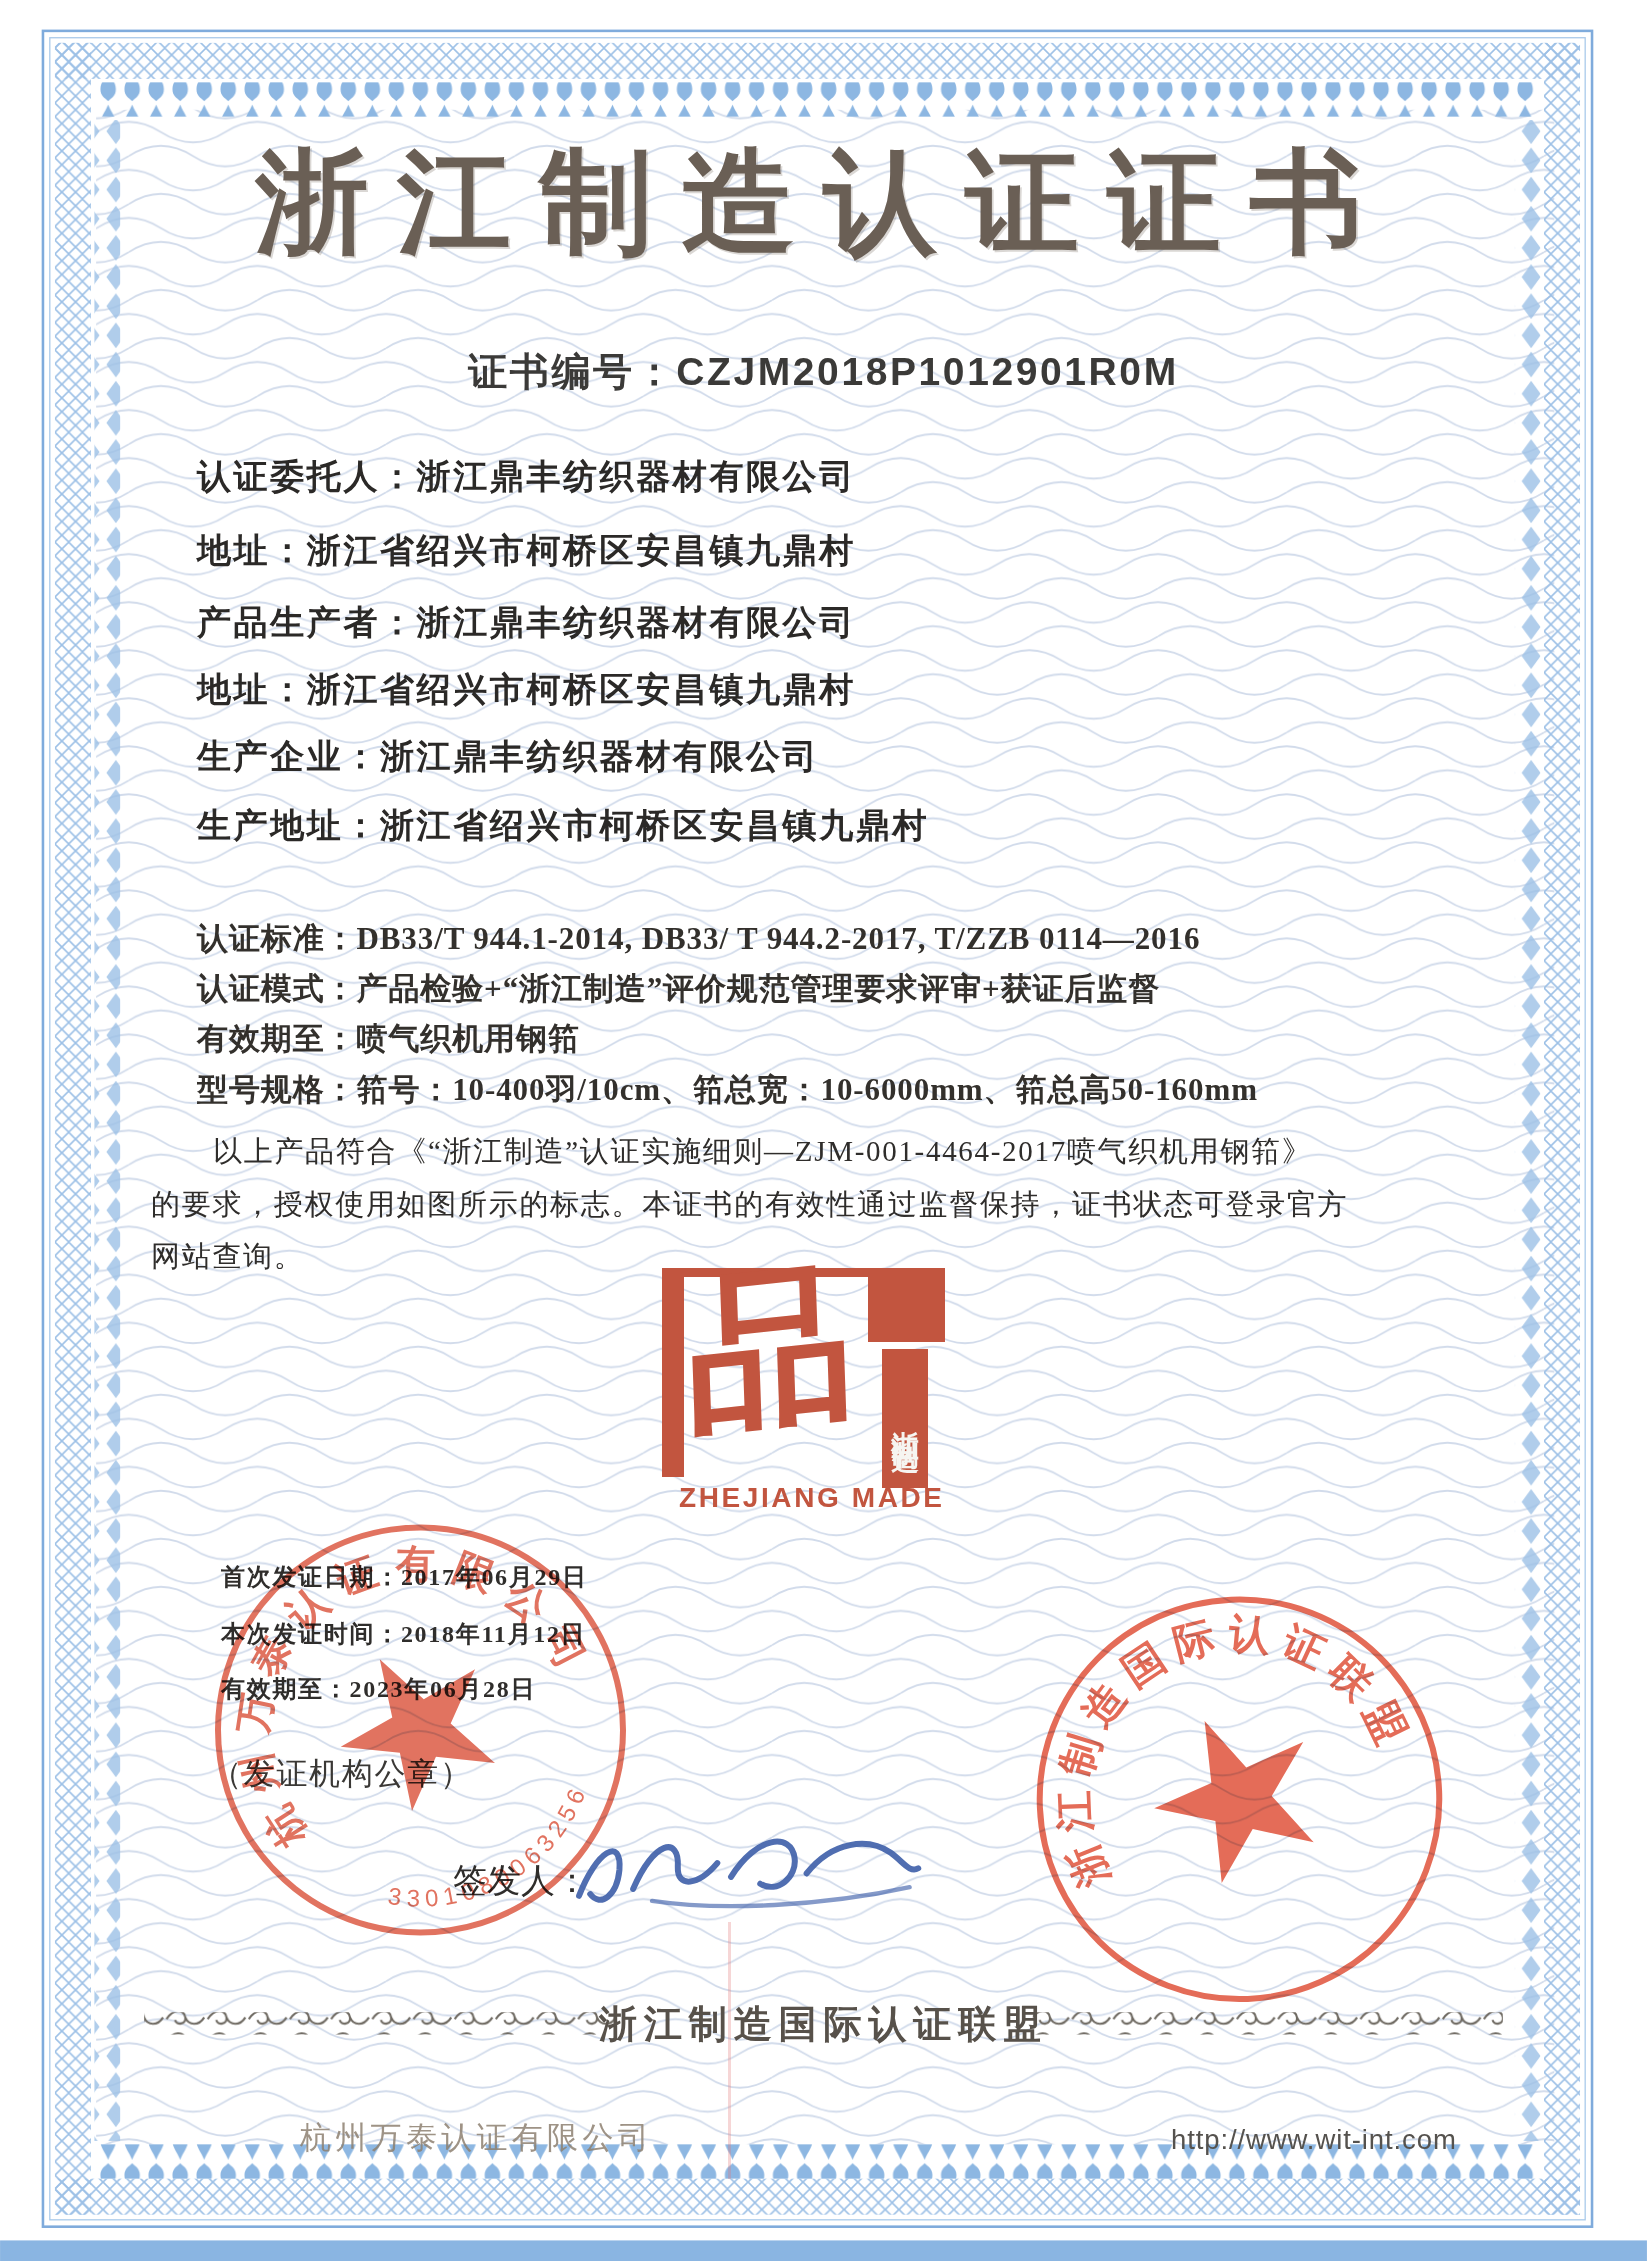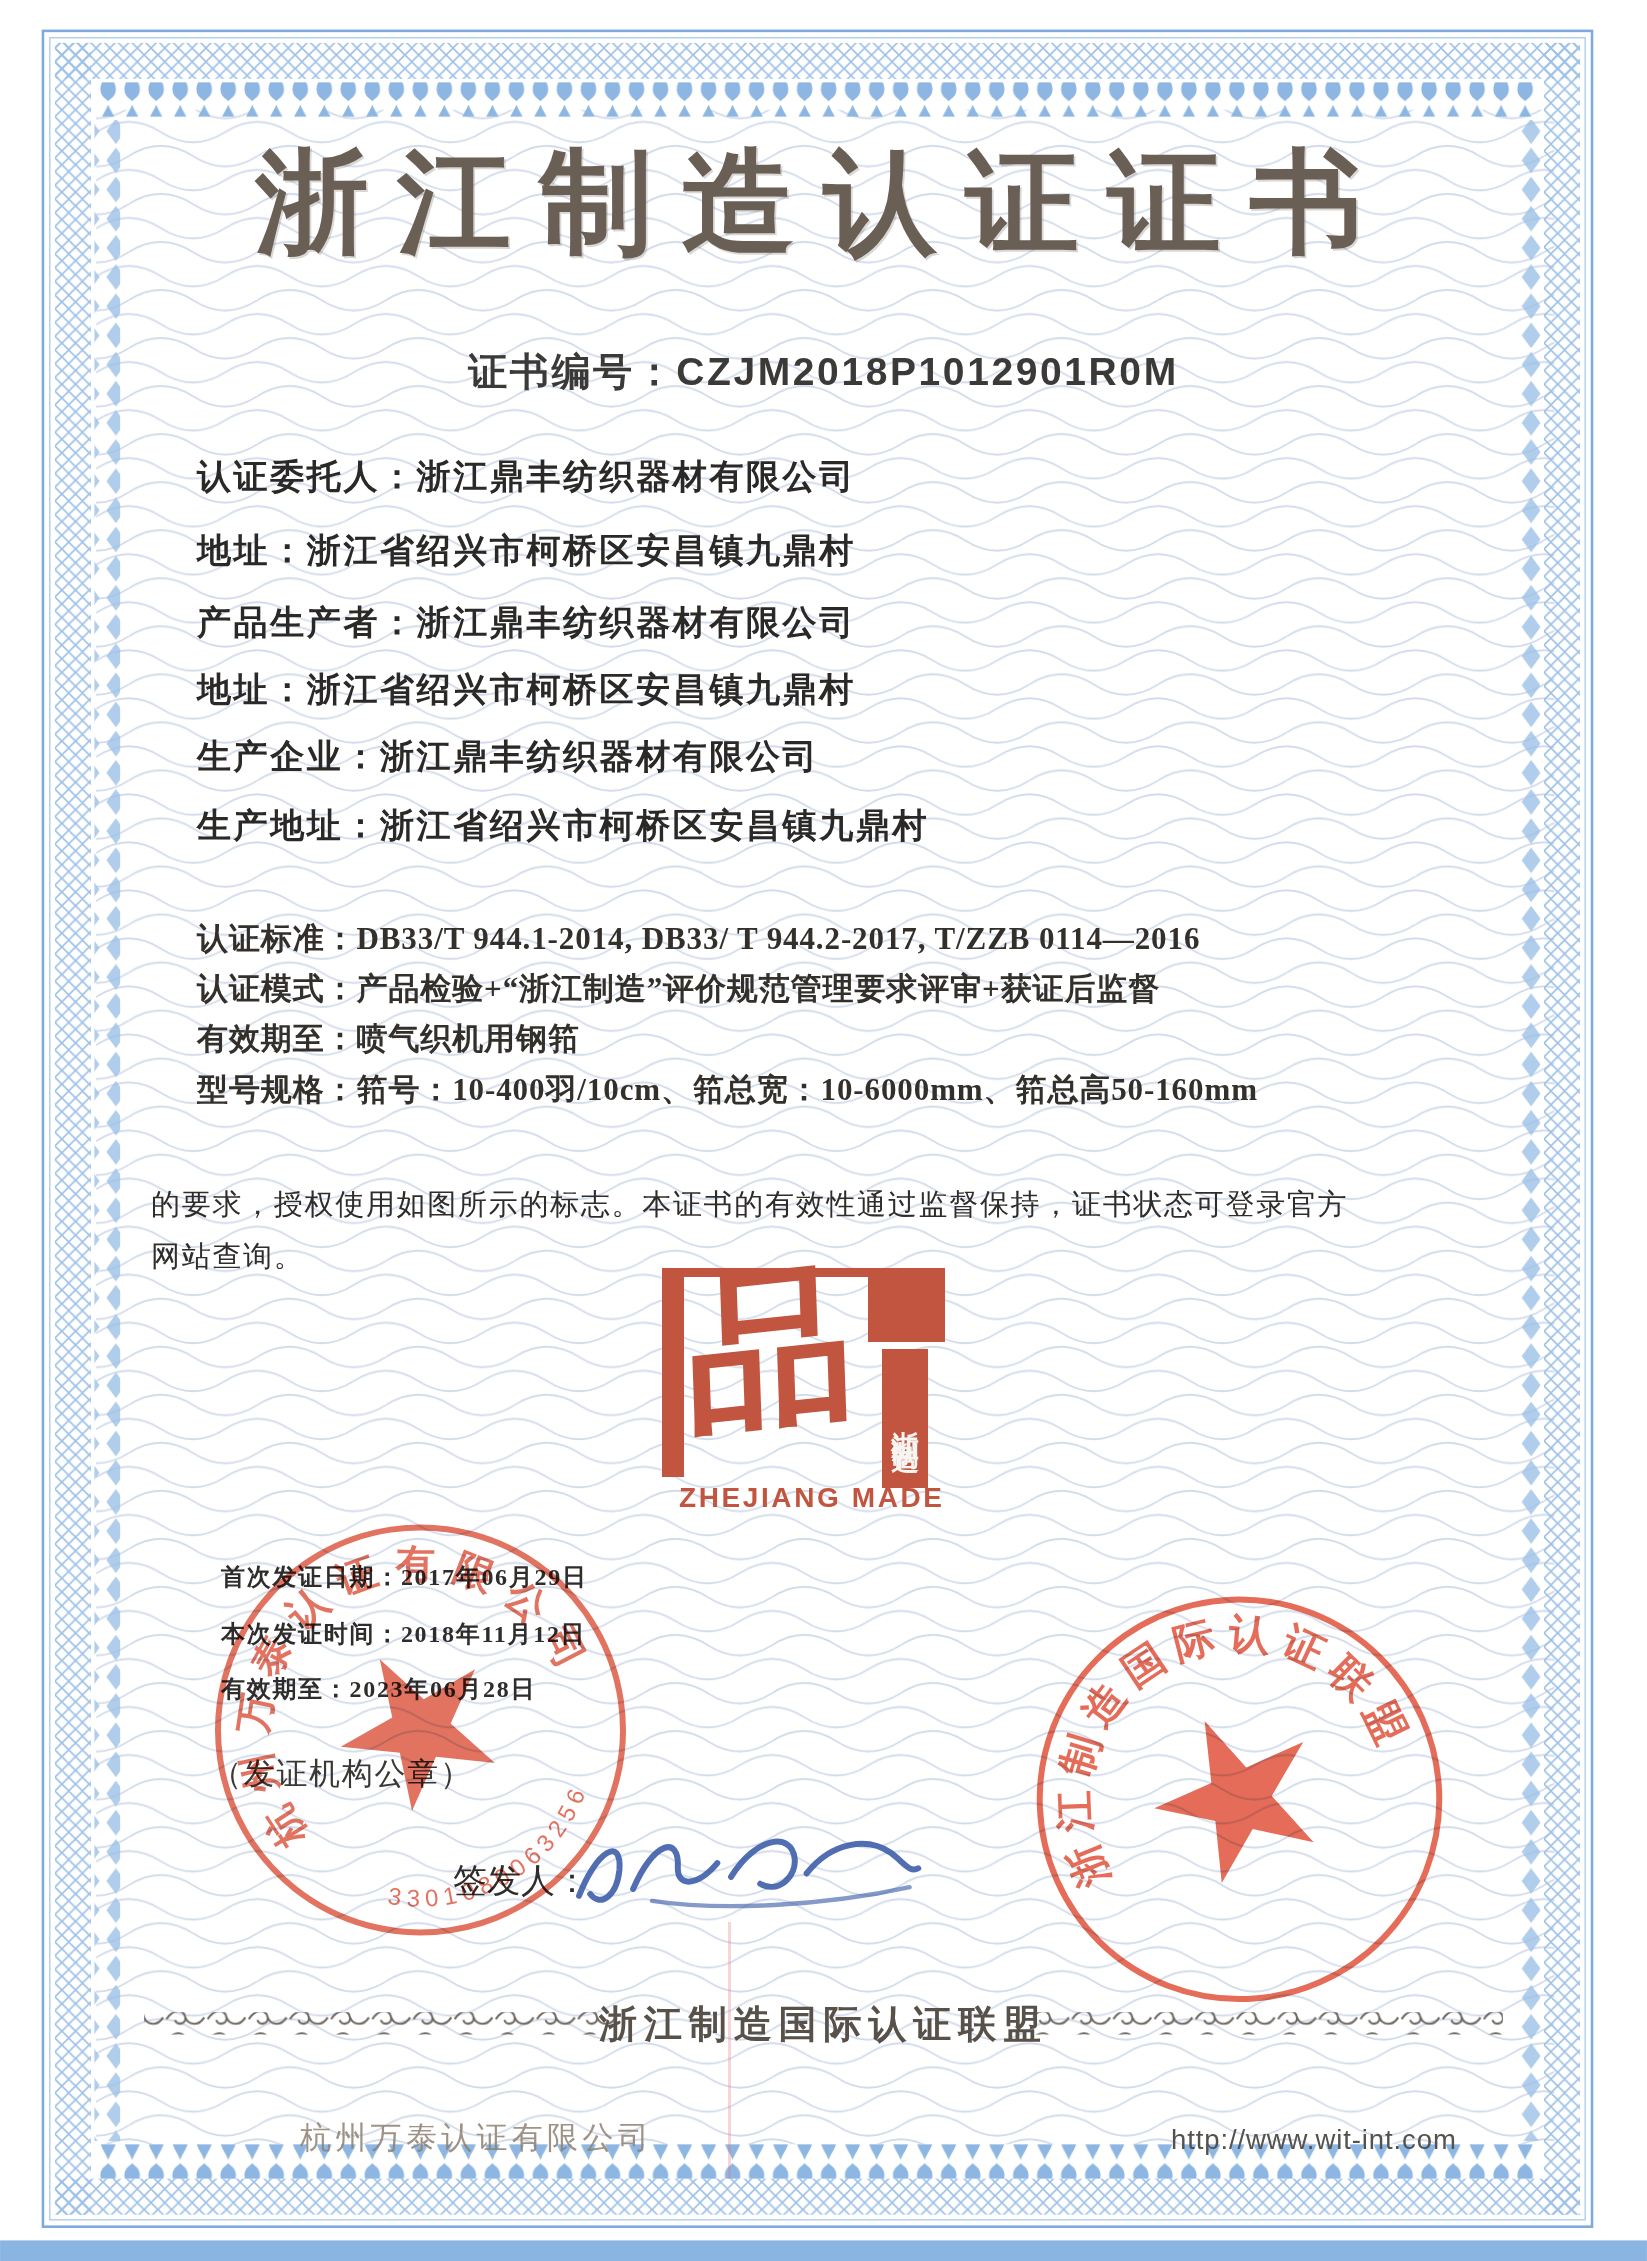--- a/index.html
+++ b/index.html
@@ -99,20 +99,21 @@
   <div class="line field layer" style="top:600px"><span>产品生产者：</span><span>浙江鼎丰纺织器材有限公司</span></div>
   <div class="line field layer" style="top:667px"><span>地址：</span><span>浙江省绍兴市柯桥区安昌镇九鼎村</span></div>
   <div class="line field layer" style="top:734px"><span>生产企业：</span><span>浙江鼎丰纺织器材有限公司</span></div>
   <div class="line field layer" style="top:803px"><span>生产地址：</span><span>浙江省绍兴市柯桥区安昌镇九鼎村</span></div>
 
   <div class="line spec layer" style="top:904px"><span>认证标准：</span><span>DB33/T 944.1-2014, DB33/ T 944.2-2017, T/ZZB 0114—2016</span></div>
   <div class="line spec layer" style="top:954px"><span>认证模式：</span><span>产品检验+“浙江制造”评价规范管理要求评审+获证后监督</span></div>
   <div class="line spec layer" style="top:1004px"><span>有效期至：</span><span>喷气织机用钢筘</span></div>
   <div class="line spec layer" style="top:1055px"><span>型号规格：</span><span>筘号：10-400羽/10cm、筘总宽：10-6000mm、筘总高50-160mm</span></div>
 
+  <div class="stmt indent" style="top:1132px">以上产品符合《“浙江制造”认证实施细则—ZJM-001-4464-2017喷气织机用钢筘》</div>
   <div class="stmt" style="top:1185px">的要求，授权使用如图所示的标志。本证书的有效性通过监督保持，证书状态可登录官方</div>
   <div class="stmt" style="top:1237px">网站查询。</div>
 
   <div class="logo">
     <div class="bar"></div>
     <div class="topbar"></div>
     <div class="sq"></div>
     <div class="glyph">品</div>
     <div class="strip">
         <span>浙江制造</span>

